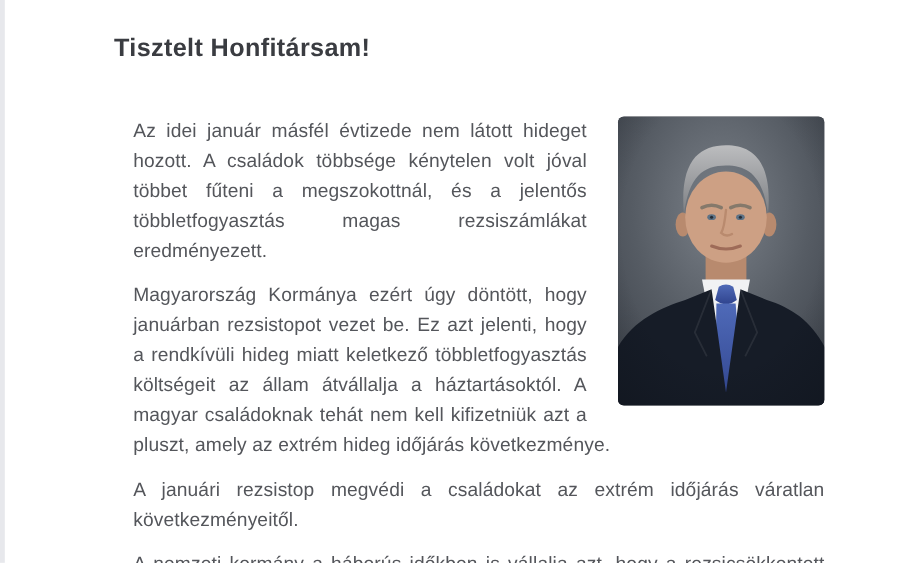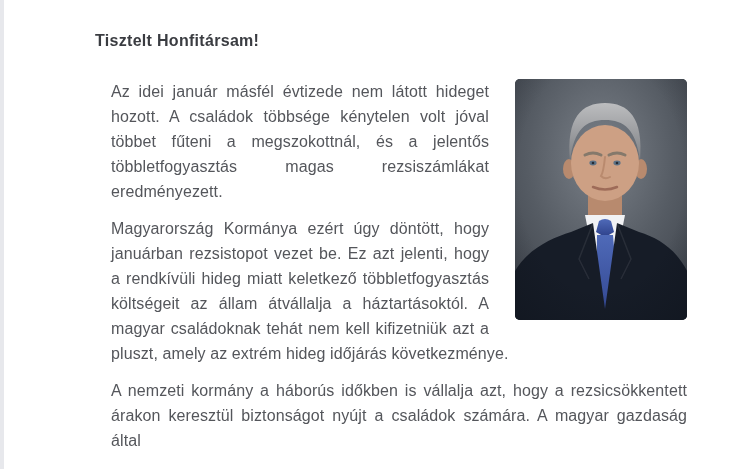--- a/index.html
+++ b/index.html
@@ -17,22 +17,22 @@
     width: 4px; height: 469px;
     background: var(--edge_strip, #e7e8ec);
   }
   .letter {
     position: absolute;
     left: 95px;
     top: 28px;
     width: 592px;
   }
   .page-title {
-    margin: 0 0 25px 0;
-    font-size: 16px;
+    margin: 0 0 43px 0;
+    font-size: 21px;
     font-weight: 700;
     letter-spacing: 0.3px;
     color: var(--title_text, #3a3c41);
     line-height: 26px;
   }
   .letter-body { display: block; }
   .portrait {
     float: right;
     width: 172px;
     height: 241px;
@@ -114,16 +114,17 @@
         <path d="M 90 78 C 89 88 88 94 86 97 Q 90 101 95 98" fill="none" stroke="#b98a6e" stroke-width="2" stroke-linecap="round"></path>
 
         <path d="M 78 108 Q 90 113 102 108" fill="none" style="stroke:var(--mouth)" stroke-width="2.5" stroke-linecap="round"></path>
 
         <rect x="0" y="0" width="172" height="241" fill="url(#vigGrad)"></rect>
       </svg>
     </figure>
 
     <p>Az idei január másfél évtizede nem látott hideget hozott. A családok többsége kénytelen volt jóval többet fűteni a megszokottnál, és a jelentős többletfogyasztás magas rezsiszámlákat eredményezett.</p>
     <p>Magyarország Kormánya ezért úgy döntött, hogy januárban rezsistopot vezet be. Ez azt jelenti, hogy a rendkívüli hideg miatt keletkező többletfogyasztás költségeit az állam átvállalja a háztartásoktól. A magyar családoknak tehát nem kell kifizetniük azt a pluszt, amely az extrém hideg időjárás következménye.</p>
+    <p>A januári rezsistop megvédi a családokat az extrém időjárás váratlan következményeitől.</p>
     <p>A nemzeti kormány a háborús időkben is vállalja azt, hogy a rezsicsökkentett árakon keresztül biztonságot nyújt a családok számára. A magyar gazdaság által</p>
 
   </section>
 </main>
 
 </body></html>

